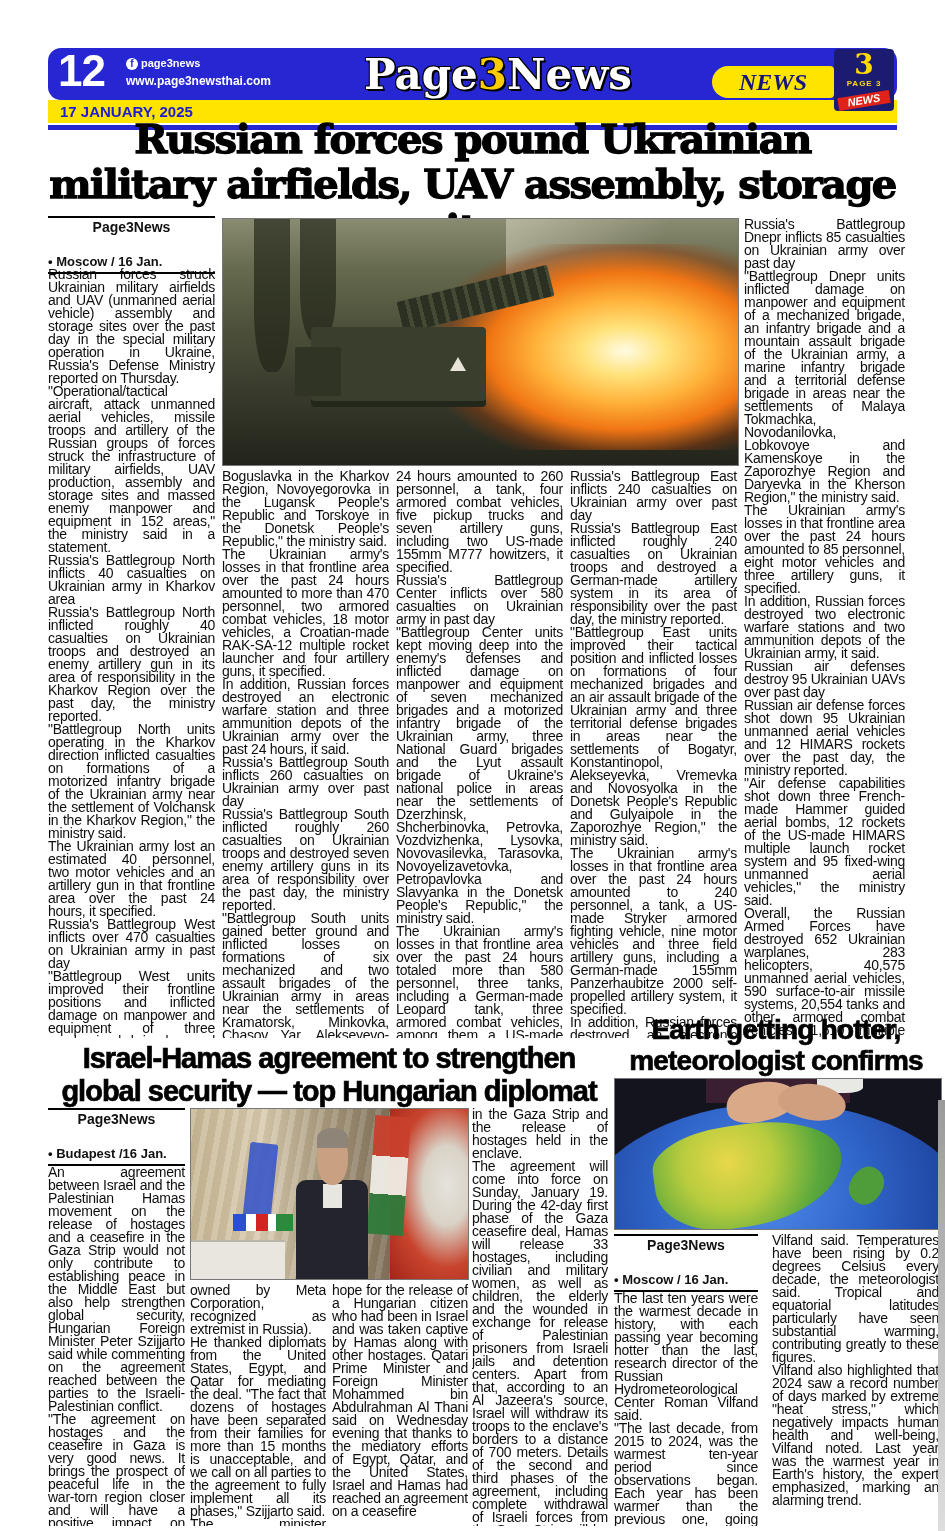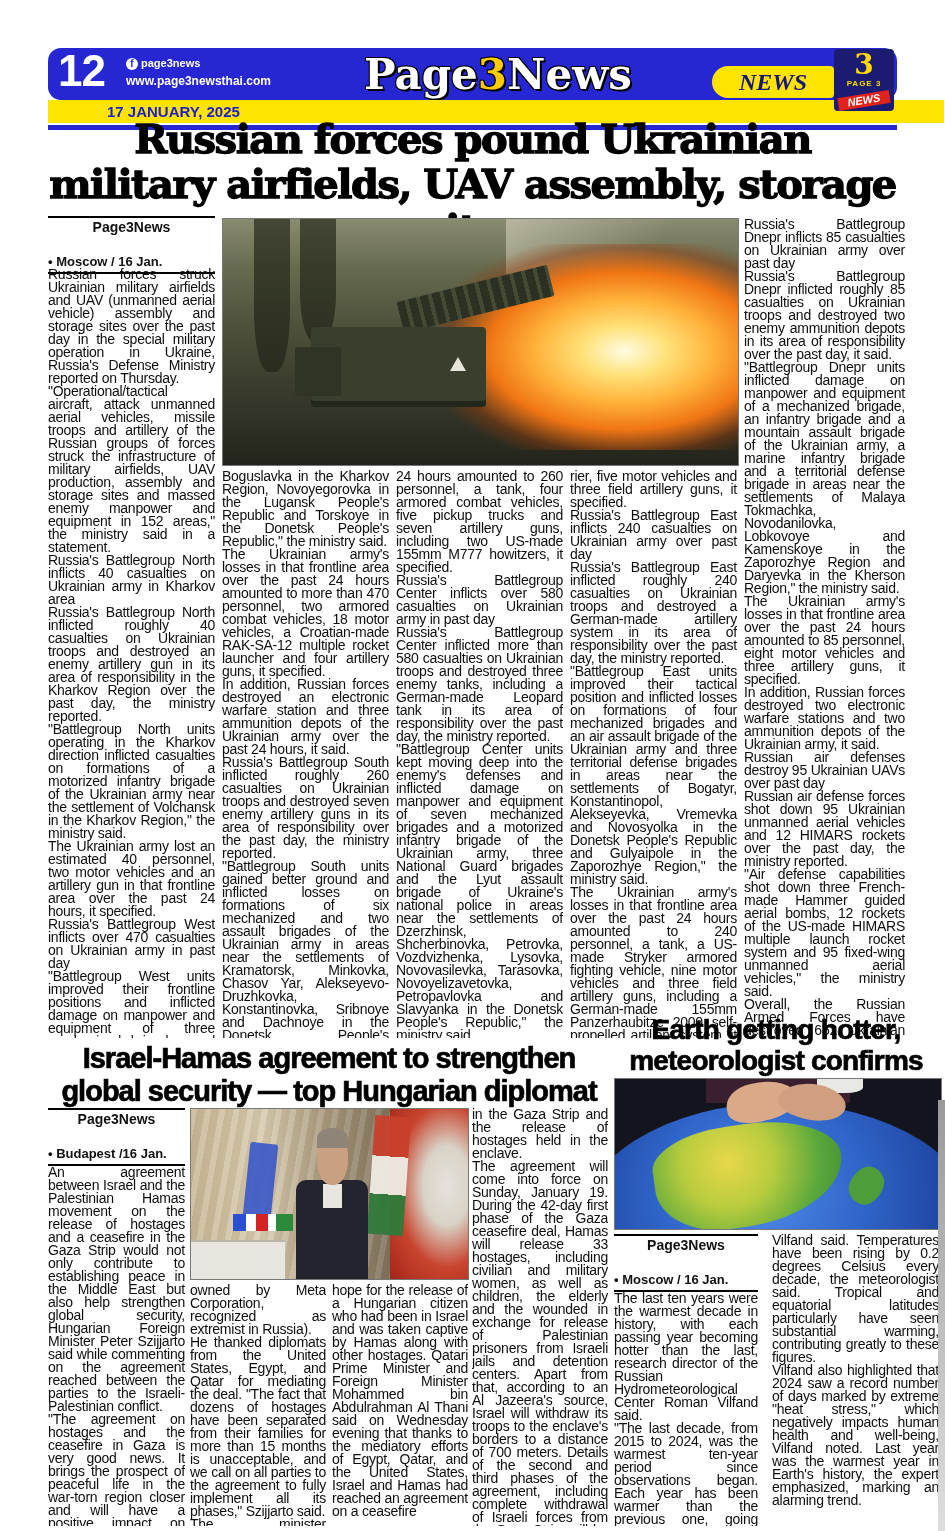--- a/index.html
+++ b/index.html
@@ -19,21 +19,21 @@
   .masthead .m3{color:#ffcc00;}
   .worldpill{position:absolute;left:664px;top:18px;width:122px;height:32px;background:#ffe400;
              border-radius:16px 4px 4px 16px;text-align:center;line-height:32px;
              font-family:"Liberation Serif",serif;font-style:italic;font-weight:bold;font-size:24px;color:#15157e;}
   .logobox{position:absolute;left:786px;top:1px;width:60px;height:62px;background:#1b1b72;
            border-radius:4px;z-index:5;text-align:center;}
   .logo3{color:#ffd900;font-family:"DejaVu Serif",serif;font-weight:bold;font-size:28px;line-height:28px;margin-top:2px;}
   .logopage{color:#ffd900;font-size:8px;font-weight:bold;letter-spacing:1px;}
   .logonews{position:absolute;left:4px;bottom:4px;width:52px;background:#e0221a;color:#fff;
             font-style:italic;font-weight:bold;font-size:11px;line-height:13px;transform:rotate(-9deg);}
-  .datestrip{position:absolute;left:48px;top:100px;width:849px;height:23px;background:#ffe400;padding-left:47px;}
+  .datestrip{position:absolute;left:48px;top:100px;width:849px;height:23px;background:#ffe400;}
   .datestrip span{display:inline-block;margin:3px 0 0 12px;color:#1c1cd0;font-size:15px;font-weight:bold;}
   .bluerule{position:absolute;left:48px;top:125px;width:849px;height:5px;background:#2626d2;}
 
   
   .h-main{position:absolute;left:48px;top:116px;width:849px;margin:0;text-align:center;
           font-family:"DejaVu Serif",serif;font-weight:bold;font-size:40px;line-height:45px;
           letter-spacing:-1.5px;color:#000;-webkit-text-stroke:1.3px #000;}
   .h-sub{position:absolute;margin:0;text-align:center;font-family:"Liberation Sans",sans-serif;
          font-weight:bold;color:#000;-webkit-text-stroke:0.7px #000;}
   .h-israel{left:48px;top:1042px;width:562px;font-size:29px;line-height:33px;letter-spacing:-1px;}
@@ -148,42 +148,40 @@
       <p>Russia's Battlegroup North inflicted roughly 40 casualties on Ukrainian troops and destroyed an enemy artillery gun in its area of responsibility in the Kharkov Region over the past day, the ministry reported.</p>
       <p>"Battlegroup North units operating in the Kharkov direction inflicted casualties on formations of a motorized infantry brigade of the Ukrainian army near the settlement of Volchansk in the Kharkov Region," the ministry said.</p>
       <p>The Ukrainian army lost an estimated 40 personnel, two motor vehicles and an artillery gun in that frontline area over the past 24 hours, it specified.</p>
       <p>Russia's Battlegroup West inflicts over 470 casualties on Ukrainian army in past day</p>
       <p>"Battlegroup West units improved their frontline positions and inflicted damage on manpower and equipment of three mechanized brigades and an infantry brigade of the Ukrainian army in areas near the settlements of Dvurechnaya, Zapadnoye, Zagoruikovka and</p>
     </div>
   <div class="col" style="left:222px;top:470px;width:167px;height:568px;">
       <p>Boguslavka in the Kharkov Region, Novoyegorovka in the Lugansk People's Republic and Torskoye in the Donetsk People's Republic," the ministry said.</p>
       <p>The Ukrainian army's losses in that frontline area over the past 24 hours amounted to more than 470 personnel, two armored combat vehicles, 18 motor vehicles, a Croatian-made RAK-SA-12 multiple rocket launcher and four artillery guns, it specified.</p>
       <p>In addition, Russian forces destroyed an electronic warfare station and three ammunition depots of the Ukrainian army over the past 24 hours, it said.</p>
+      <p>Russia's Battlegroup South inflicts 260 casualties on Ukrainian army over past day</p>
       <p>Russia's Battlegroup South inflicted roughly 260 casualties on Ukrainian troops and destroyed seven enemy artillery guns in its area of responsibility over the past day, the ministry reported.</p>
       <p>"Battlegroup South units gained better ground and inflicted losses on formations of six mechanized and two assault brigades of the Ukrainian army in areas near the settlements of Kramatorsk, Minkovka, Chasov Yar, Alekseyevo-Druzhkovka, Konstantinovka, Sribnoye and Dachnoye in the Donetsk People's Republic," the ministry said.</p>
       <p>The Ukrainian army's losses in that frontline area over the past</p>
     </div>
   <div class="col" style="left:396px;top:470px;width:167px;height:568px;">
       <p>24 hours amounted to 260 personnel, a tank, four armored combat vehicles, five pickup trucks and seven artillery guns, including two US-made 155mm M777 howitzers, it specified.</p>
       <p>Russia's Battlegroup Center inflicts over 580 casualties on Ukrainian army in past day</p>
-      <p>Russia's Battlegroup Center inflicted more than 580 casualties on Ukrainian troops and destroyed three enemy tanks, including a German-made Leopard tank in its area of responsibility over the past day, the ministry reported.</p>
       <p>"Battlegroup Center units kept moving deep into the enemy's defenses and inflicted damage on manpower and equipment of seven mechanized brigades and a motorized infantry brigade of the Ukrainian army, three National Guard brigades and the Lyut assault brigade of Ukraine's national police in areas near the settlements of Dzerzhinsk, Shcherbinovka, Petrovka, Vozdvizhenka, Lysovka, Novovasilevka, Tarasovka, Novoyelizavetovka, Petropavlovka and Slavyanka in the Donetsk People's Republic," the ministry said.</p>
       <p>The Ukrainian army's losses in that frontline area over the past 24 hours totaled more than 580 personnel, three tanks, including a German-made Leopard tank, three armored combat vehicles, among them a US-made M113 armored personnel car-</p>
     </div>
   <div class="col" style="left:570px;top:470px;width:167px;height:568px;">
-      <p>rier, five motor vehicles and three field artillery guns, it specified.</p>
       <p>Russia's Battlegroup East inflicts 240 casualties on Ukrainian army over past day</p>
       <p>Russia's Battlegroup East inflicted roughly 240 casualties on Ukrainian troops and destroyed a German-made artillery system in its area of responsibility over the past day, the ministry reported.</p>
       <p>"Battlegroup East units improved their tactical position and inflicted losses on formations of four mechanized brigades and an air assault brigade of the Ukrainian army and three territorial defense brigades in areas near the settlements of Bogatyr, Konstantinopol, Alekseyevka, Vremevka and Novosyolka in the Donetsk People's Republic and Gulyaipole in the Zaporozhye Region," the ministry said.</p>
       <p>The Ukrainian army's losses in that frontline area over the past 24 hours amounted to 240 personnel, a tank, a US-made Stryker armored fighting vehicle, nine motor vehicles and three field artillery guns, including a German-made 155mm Panzerhaubitze 2000 self-propelled artillery system, it specified.</p>
       <p>In addition, Russian forces destroyed an electronic warfare station of the Ukrainian army, it said.</p>
     </div>
   <div class="col" style="left:744px;top:218px;width:161px;height:820px;">
       <p>Russia's Battlegroup Dnepr inflicts 85 casualties on Ukrainian army over past day</p>
-      <p>Russia's Battlegroup Dnepr inflicted roughly 85 casualties on Ukrainian troops and destroyed two enemy ammunition depots in its area of responsibility over the past day, it said.</p>
       <p>"Battlegroup Dnepr units inflicted damage on manpower and equipment of a mechanized brigade, an infantry brigade and a mountain assault brigade of the Ukrainian army, a marine infantry brigade and a territorial defense brigade in areas near the settlements of Malaya Tokmachka, Novodanilovka, Lobkovoye and Kamenskoye in the Zaporozhye Region and Daryevka in the Kherson Region," the ministry said.</p>
       <p>The Ukrainian army's losses in that frontline area over the past 24 hours amounted to 85 personnel, eight motor vehicles and three artillery guns, it specified.</p>
       <p>In addition, Russian forces destroyed two electronic warfare stations and two ammunition depots of the Ukrainian army, it said.</p>
       <p>Russian air defenses destroy 95 Ukrainian UAVs over past day</p>
       <p>Russian air defense forces shot down 95 Ukrainian unmanned aerial vehicles and 12 HIMARS rockets over the past day, the ministry reported.</p>
       <p>"Air defense capabilities shot down three French-made Hammer guided aerial bombs, 12 rockets of the US-made HIMARS multiple launch rocket system and 95 fixed-wing unmanned aerial vehicles," the ministry said.</p>
       <p>Overall, the Russian Armed Forces have destroyed 652 Ukrainian warplanes, 283 helicopters, 40,575 unmanned aerial vehicles, 590 surface-to-air missile systems, 20,554 tanks and other armored combat vehicles, 1,510 multiple rocket launchers, 20,706 field artillery guns and mortars and 30,352 special military motor vehicles since the start of the special military operation, the ministry reported.</p>
     </div>
 
   <h2 class="h-sub h-israel">Israel-Hamas agreement to strengthen global security — top Hungarian diplomat</h2>

